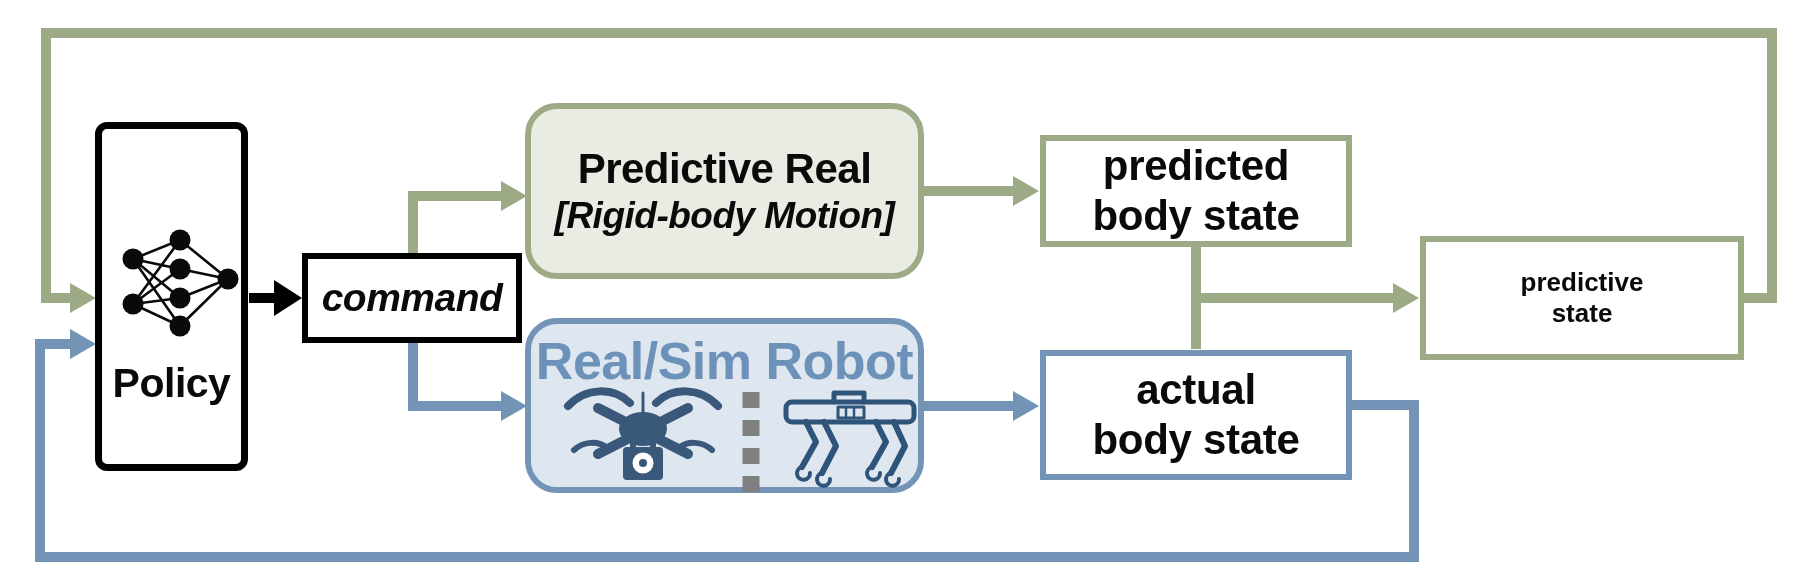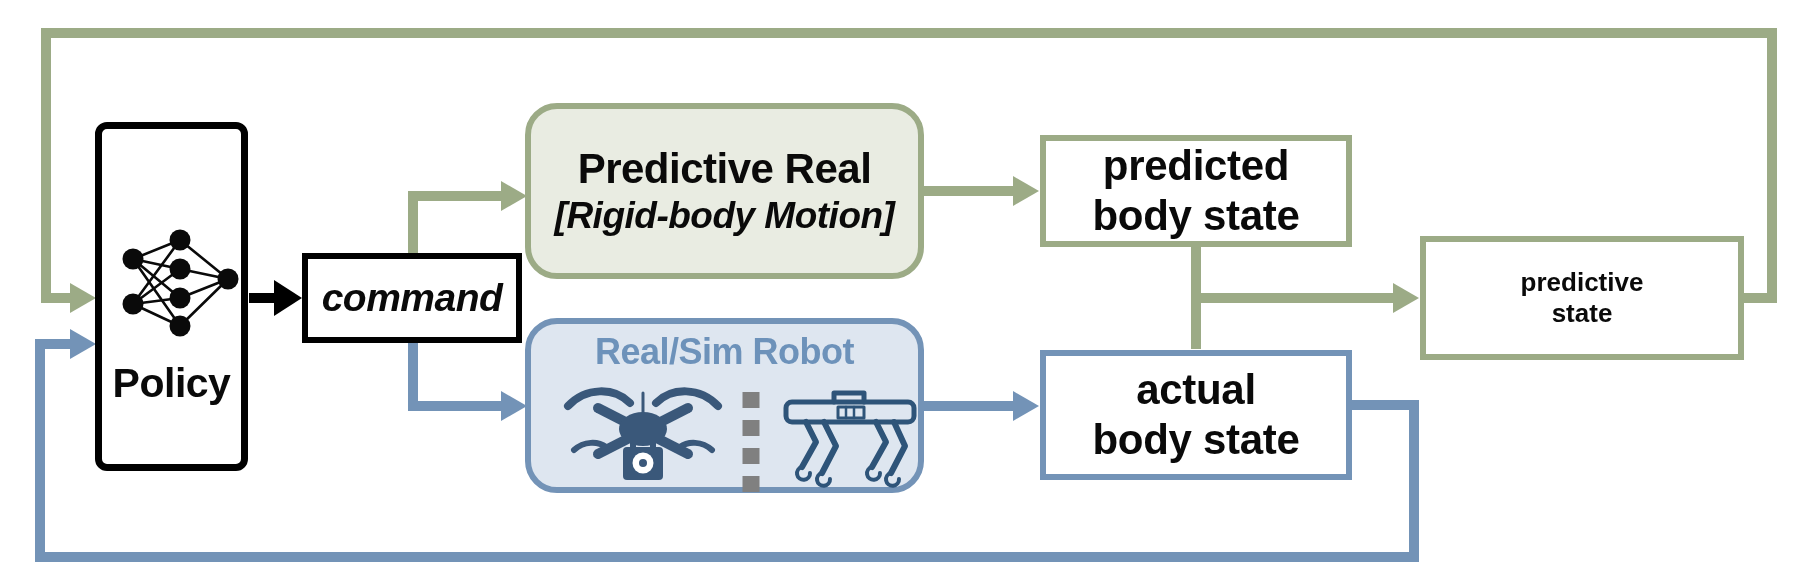--- a/index.html
+++ b/index.html
@@ -26,21 +26,21 @@
        text-align:center;font-weight:700;line-height:1.18;}
   .policy{left:95px;top:122px;width:153px;height:349px;border:7px solid #000;border-radius:12px;justify-content:flex-start;}
   .policy-label{position:absolute;left:0;right:0;top:230px;font-size:41px;letter-spacing:-0.5px;}
   .command{left:302px;top:253px;width:220px;height:90px;border:6px solid #000;font-size:39px;font-style:italic;letter-spacing:-0.5px;}
   .pmodel{left:525px;top:103px;width:399px;height:176px;border:6px solid var(--green);
           background:var(--green-fill);border-radius:32px;}
   .pmodel .t1{font-size:42px;letter-spacing:-0.5px;}
   .pmodel .t2{font-size:37px;font-style:italic;letter-spacing:-0.5px;text-align:center;}
   .rsrobot{left:525px;top:318px;width:399px;height:175px;border:6px solid var(--blue);
            background:var(--blue-fill);border-radius:32px;justify-content:flex-start;}
-  .rsrobot .t1{font-size:36px;color:var(--blue-text);margin-top:7px;letter-spacing:-0.5px;}
+  .rsrobot .t1{font-size:52px;color:var(--blue-text);margin-top:7px;letter-spacing:-0.5px;}
   .state{font-size:42px;letter-spacing:-0.3px;}
   .predicted{left:1040px;top:135px;width:312px;height:112px;border:6px solid var(--green);}
   .actual{left:1040px;top:350px;width:312px;height:130px;border:6px solid var(--blue);}
   .perror{left:1420px;top:236px;width:324px;height:124px;border:6px solid var(--green);font-size:26px;}
   .icon-abs{position:absolute;}
 </style>
 </head>
 <body>
 
 <div class="stage">

